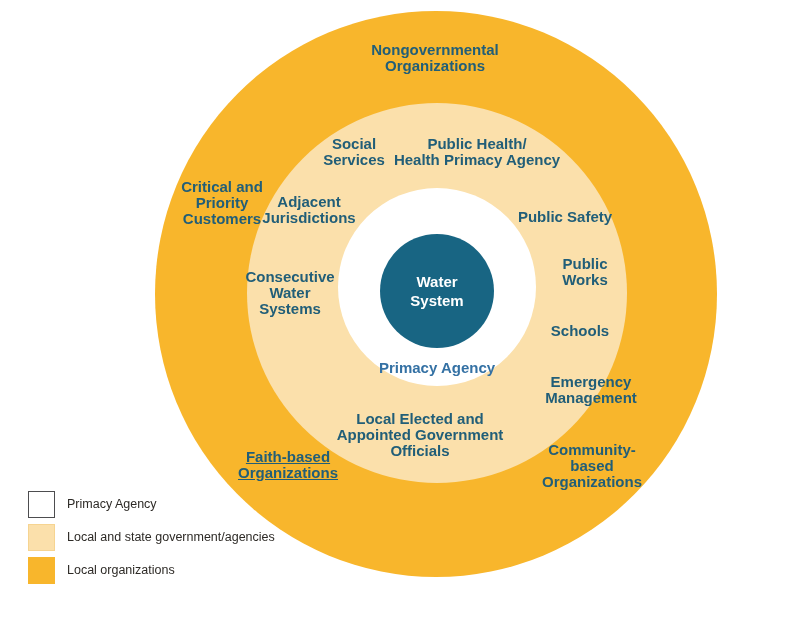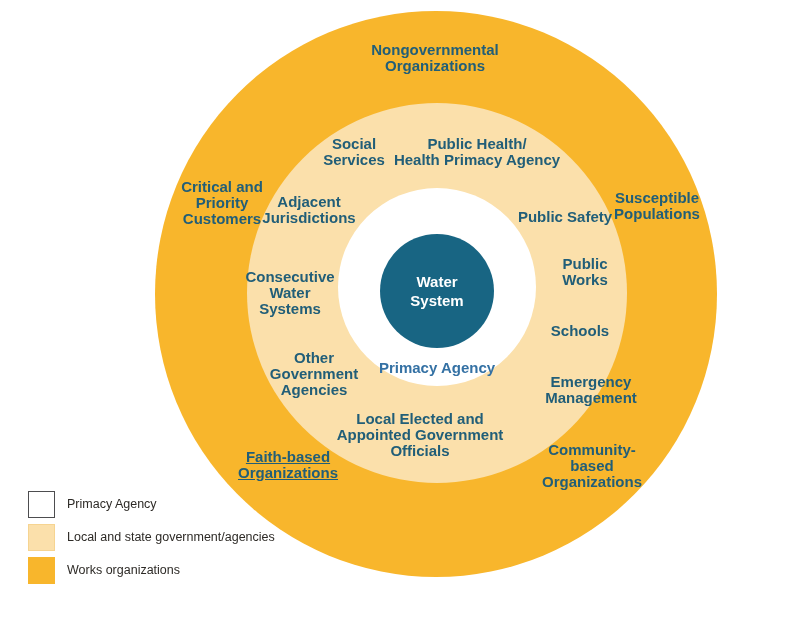--- a/index.html
+++ b/index.html
@@ -110,50 +110,45 @@
 Health Primacy Agency</div>
   <div class="lbl" style="left:309px; top:210px;">Adjacent
 Jurisdictions</div>
   <div class="lbl" style="left:565px; top:217px;">Public Safety</div>
   <div class="lbl" style="left:290px; top:293px;text-align:center;">Consecutive
 Water
 Systems</div>
   <div class="lbl" style="left:585px; top:272px;">Public
 Works</div>
   <div class="lbl" style="left:580px; top:331px;">Schools</div>
-  <div class="lbl" style="left:314px; top:374px;">Other
-Government
-Agencies</div>
   <div class="lbl" style="left:546px; top:390px;margin-left:45px;">Emergency
 Management</div>
   <div class="lbl" style="left:420px; top:435px;">Local Elected and
 Appointed Government
 Officials</div>
 
   <div class="lbl" style="left:435px; top:58px;">Nongovernmental
 Organizations</div>
   <div class="lbl" style="left:222px; top:203px;">Critical and
 Priority
 Customers</div>
-  <div class="lbl" style="left:657px; top:206px;">Susceptible
-Populations</div>
   <div class="lbl" style="left:288px; top:465px;text-decoration:underline;">Faith-based
 Organizations</div>
   <div class="lbl" style="left:592px; top:466px;">Community-
 based
 Organizations</div>
 
   <div class="legend">
     <div class="legend-row r0">
       <div class="swatch swatch-white"></div>
       <div class="legend-label">Primacy Agency</div>
     </div>
     <div class="legend-row r1">
       <div class="swatch swatch-tan"></div>
       <div class="legend-label">Local and state government/agencies</div>
     </div>
     <div class="legend-row r2">
       <div class="swatch swatch-orange"></div>
-      <div class="legend-label">Works organizations</div>
+      <div class="legend-label">Local organizations</div>
     </div>
   </div>
 
 </div>
 
 </body></html>

